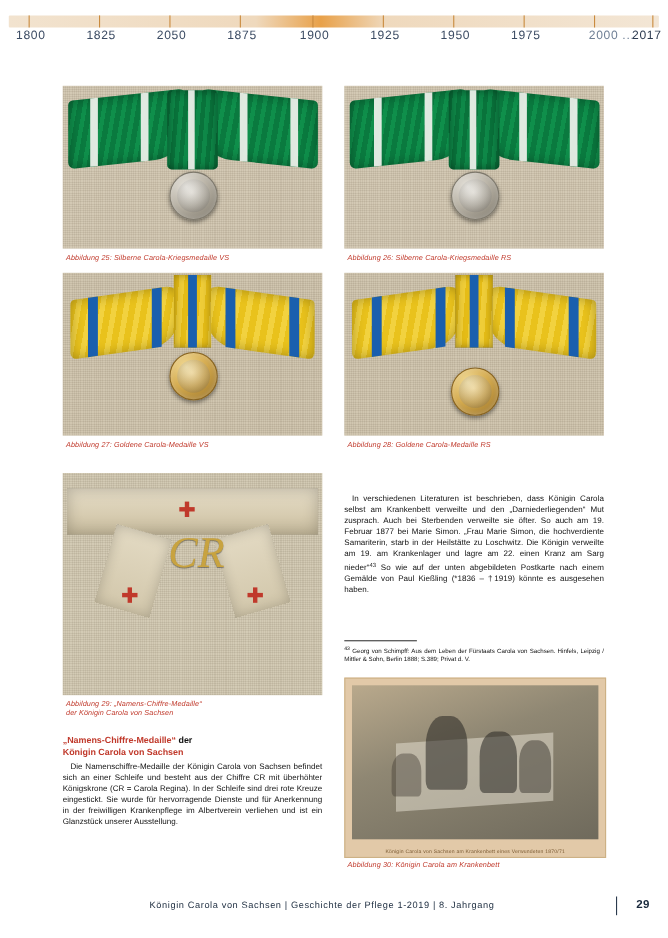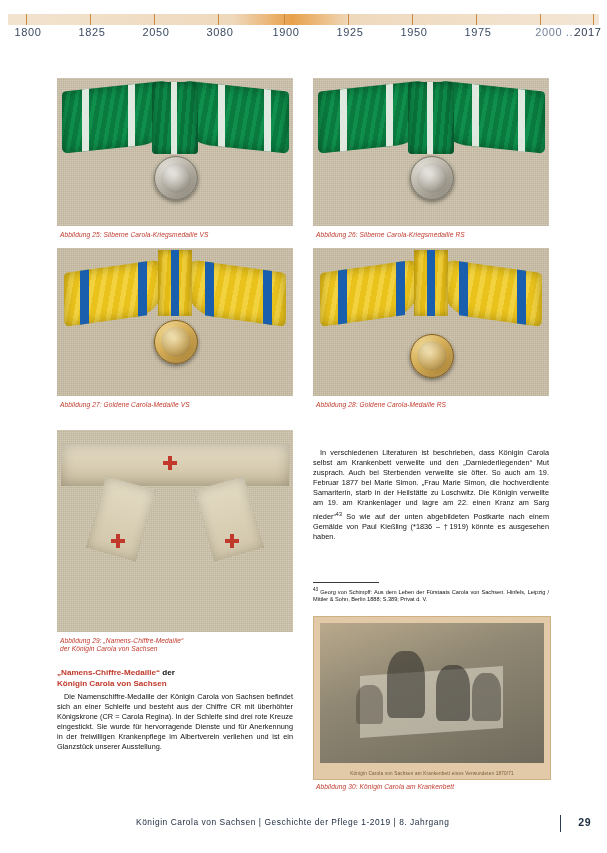--- a/index.html
+++ b/index.html
@@ -341,21 +341,21 @@
     <div class="tick" style="left:340px"></div>
     <div class="tick" style="left:404px"></div>
     <div class="tick" style="left:468px"></div>
     <div class="tick" style="left:532px"></div>
     <div class="tick" style="left:585px"></div>
   </div>
   <div class="timeline-labels">
     <span class="tlabel" style="left:28px">1800</span>
     <span class="tlabel" style="left:92px">1825</span>
     <span class="tlabel" style="left:156px">2050</span>
-    <span class="tlabel" style="left:220px">3080</span>
+    <span class="tlabel" style="left:220px">1875</span>
     <span class="tlabel" style="left:286px">1900</span>
     <span class="tlabel" style="left:350px">1925</span>
     <span class="tlabel" style="left:414px">1950</span>
     <span class="tlabel" style="left:478px">1975</span>
     <span class="tlabel dim" style="left:539px">2000 ...</span>
     <span class="tlabel last" style="left:588px">2017</span>
   </div>
 </div>
 
 <div class="page">
@@ -446,20 +446,21 @@
 
   <div class="fig chiffre" style="left:57px; top:378px; width:236px; height:202px;">
     <div class="ph">
       <div class="linen"></div>
       <div class="sash"></div>
       <div class="redcross" style="left:106px; top:26px;"></div>
       <div class="sash-v left"></div>
       <div class="sash-v right"></div>
       <div class="redcross" style="left:54px; top:104px;"></div>
       <div class="redcross" style="right:54px; top:104px;"></div>
+      <div class="monogram">CR</div>
     </div>
   </div>
   <div class="cap" style="left:60px; top:584px; width:230px;">Abbildung 29: „Namens-Chiffre-Medaille“</div>
   <div class="cap" style="left:60px; top:592px; width:230px;">der Königin Carola von Sachsen</div>
 
 
   <div class="body-text" style="left:313px; top:396px; width:236px;">
     <p class="indent"><span>In verschiedenen Literaturen ist beschrieben, dass Königin Carola selbst am Krankenbett verweilte und den „Darniederliegenden“ Mut zusprach. Auch bei Sterbenden verweilte sie öfter. So auch am 19. Februar 1877 bei Marie Simon. „Frau Marie Simon, die hochverdiente Samariterin, starb in der Heilstätte zu Loschwitz. Die Königin verweilte am 19. am Krankenlager und lagre am 22. einen Kranz am Sarg nieder“</span><span class="sup">43</span><span> So wie auf der unten abgebildeten Postkarte nach einem Gemälde von Paul Kießling (*1836 – †1919) könnte es ausgesehen haben.</span></p>
   </div>
 

